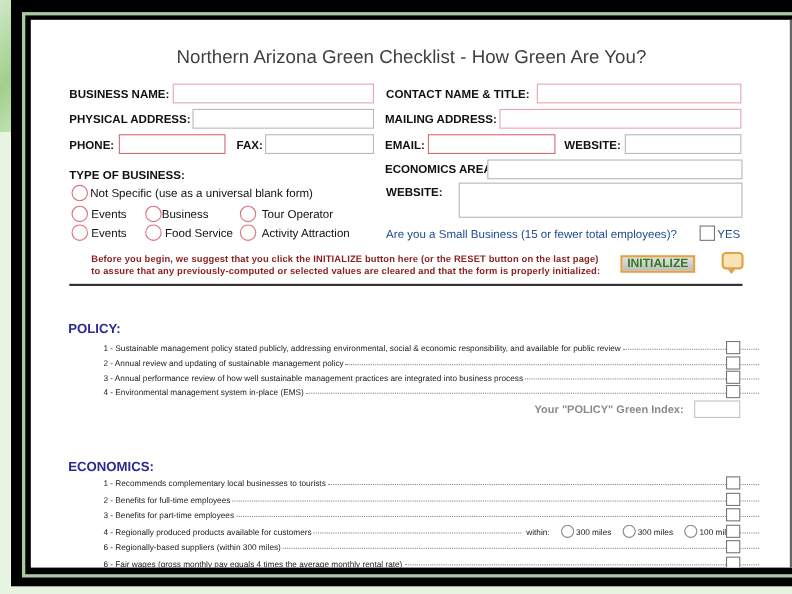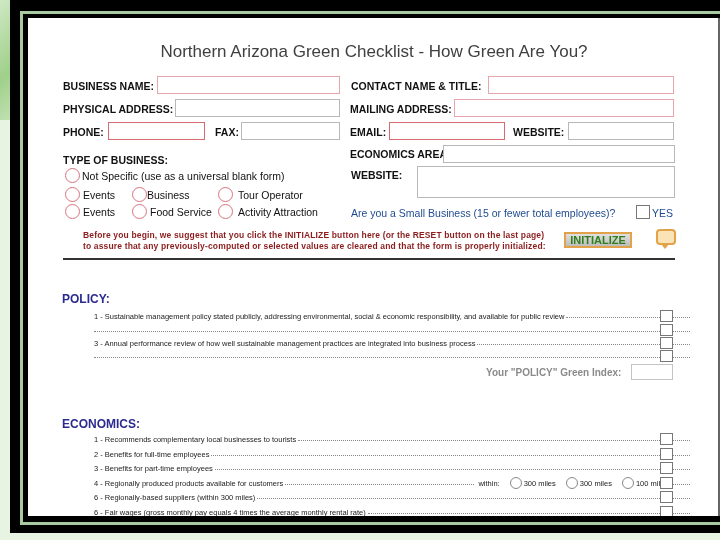--- a/index.html
+++ b/index.html
@@ -147,29 +147,31 @@
 
   <div class="sep"></div>
 
   <div class="sec-title" style="top:274px">POLICY:</div>
   <div class="item" style="top:292px">
       <span class="t">1 - Sustainable management policy stated publicly, addressing environmental, social &amp; economic responsibility, and available for public review</span>
       <span class="dots"></span>
     </div>
   <div class="ichk" style="top:292px"></div>
   <div class="item" style="top:306px">
+      <span class="t">2 - Annual review and updating of sustainable management policy</span>
       <span class="dots"></span>
     </div>
   <div class="ichk" style="top:306px"></div>
   <div class="item" style="top:319px">
       <span class="t">3 - Annual performance review of how well sustainable management practices are integrated into business process</span>
       <span class="dots"></span>
     </div>
   <div class="ichk" style="top:319px"></div>
   <div class="item" style="top:332px">
+      <span class="t">4 - Environmental management system in-place (EMS)</span>
       <span class="dots"></span>
     </div>
   <div class="ichk" style="top:332px"></div>
 
   <div class="index-lbl">Your "POLICY" Green Index:</div>
   <div class="index-box"></div>
 
   <div class="sec-title" style="top:399px">ECONOMICS:</div>
   <div class="item" style="top:415px">
       <span class="t">1 - Recommends complementary local businesses to tourists</span>

